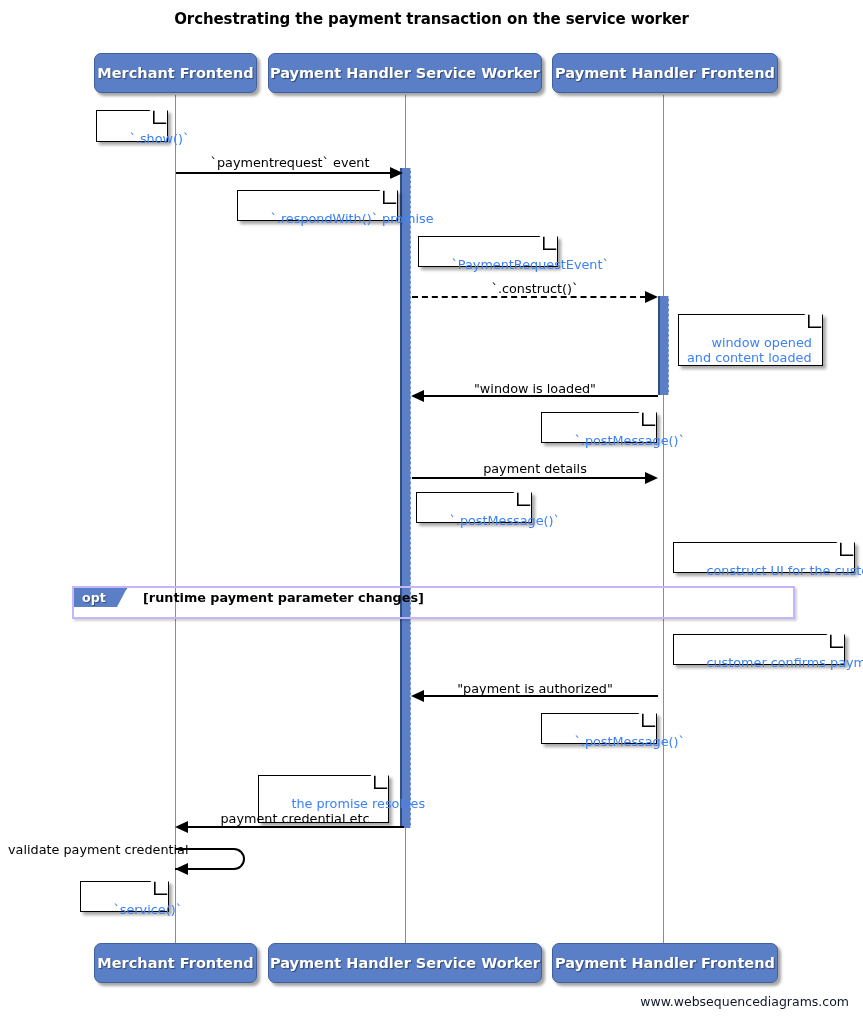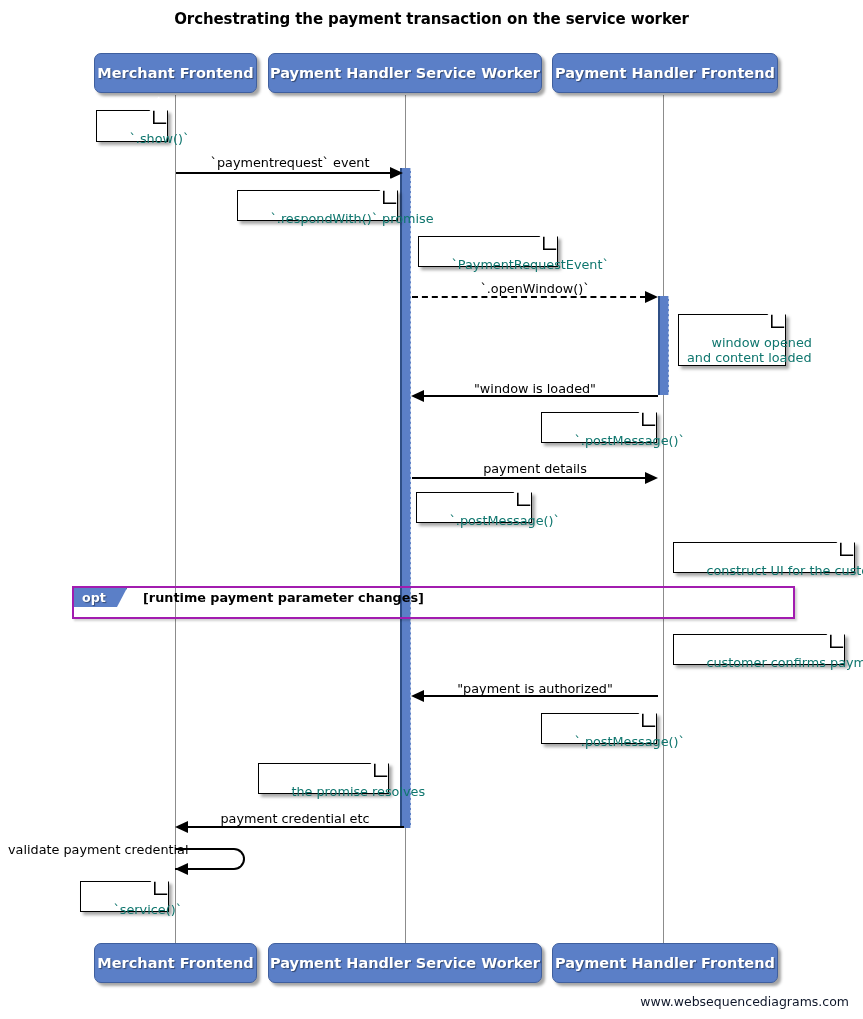--- a/index.html
+++ b/index.html
@@ -107,40 +107,40 @@
     box-sizing: border-box;
   }
 
   
   .note {
     background: #ffffff;
     border: 1.6px solid #000;
     box-sizing: border-box;
     font-size: 12.8px;
     line-height: 15px;
-    color: #0f766e;
+    color: #3b82f6;
     padding: 5px 9px 5px 8px;
     white-space: pre;
     box-shadow: 3px 3px 3px rgba(0,0,0,0.35);
   }
   .note .fold-mask {
     position: absolute;
     top: -3px;
     right: -3px;
     width: 16px;
     height: 16px;
     background: #ffffff;
     transform: rotate(45deg);
     transform-origin: 100% 0%;
   }
   .note-wrap { position: absolute; }
 
   
   .fragment {
-    border: 2px solid #a21caf;
+    border: 2px solid #c4b5fd;
     background: transparent;
     box-sizing: border-box;
     box-shadow: 2px 2px 2px rgba(0,0,0,0.18);
   }
   .fragment-tab {
     position: absolute;
     left: 0; top: 0;
     height: 19px;
     background: #5b7fc7;
     color: #ffffff;
@@ -224,26 +224,26 @@
   <div class="note-wrap" style="left:418px; top:236px;">
     <div class="note" style="width:140px; height:31px; position:relative;">
       <span>`PaymentRequestEvent`</span>
       <span class="fold-mask"></span>
       <svg class="abs" width="15" height="15" style="top:-1px; right:-1px;">
         <polyline points="0.8,0.8 0.8,13.2 13.2,13.2" fill="none" stroke="#000" stroke-width="1.6"></polyline>
       </svg>
     </div>
   </div>
 
-  <div class="abs msg-label" style="left:412px; top:281px; width:246px;">`.openWindow()`</div>
+  <div class="abs msg-label" style="left:412px; top:281px; width:246px;">`.construct()`</div>
   <div class="abs msg-line dashed" style="left:412px; top:296px; width:234px;"></div>
   <div class="abs arrow-head right" style="left:645px; top:291px;"></div>
 
   <div class="note-wrap" style="left:678px; top:314px;">
-    <div class="note" style="width:108px; height:52px; position:relative;">
+    <div class="note" style="width:145px; height:52px; position:relative;">
       <span>window opened
 and content loaded</span>
       <span class="fold-mask"></span>
       <svg class="abs" width="15" height="15" style="top:-1px; right:-1px;">
         <polyline points="0.8,0.8 0.8,13.2 13.2,13.2" fill="none" stroke="#000" stroke-width="1.6"></polyline>
       </svg>
     </div>
   </div>
 
   <div class="abs msg-label" style="left:412px; top:381px; width:246px;">"window is loaded"</div>
@@ -309,21 +309,21 @@
     <div class="note" style="width:116px; height:31px; position:relative;">
       <span>`.postMessage()`</span>
       <span class="fold-mask"></span>
       <svg class="abs" width="15" height="15" style="top:-1px; right:-1px;">
         <polyline points="0.8,0.8 0.8,13.2 13.2,13.2" fill="none" stroke="#000" stroke-width="1.6"></polyline>
       </svg>
     </div>
   </div>
 
   <div class="note-wrap" style="left:258px; top:763px;">
-    <div class="note" style="width:131px; height:31px; position:relative;">
+    <div class="note" style="width:131px; height:48px; position:relative;margin-top:12px;">
       <span>the promise resolves</span>
       <span class="fold-mask"></span>
       <svg class="abs" width="15" height="15" style="top:-1px; right:-1px;">
         <polyline points="0.8,0.8 0.8,13.2 13.2,13.2" fill="none" stroke="#000" stroke-width="1.6"></polyline>
       </svg>
     </div>
   </div>
 
   <div class="abs msg-label" style="left:186px; top:811px; width:218px;text-align:center;">payment credential etc</div>
   <div class="abs msg-line" style="left:188px; top:826px; width:216px;"></div>

